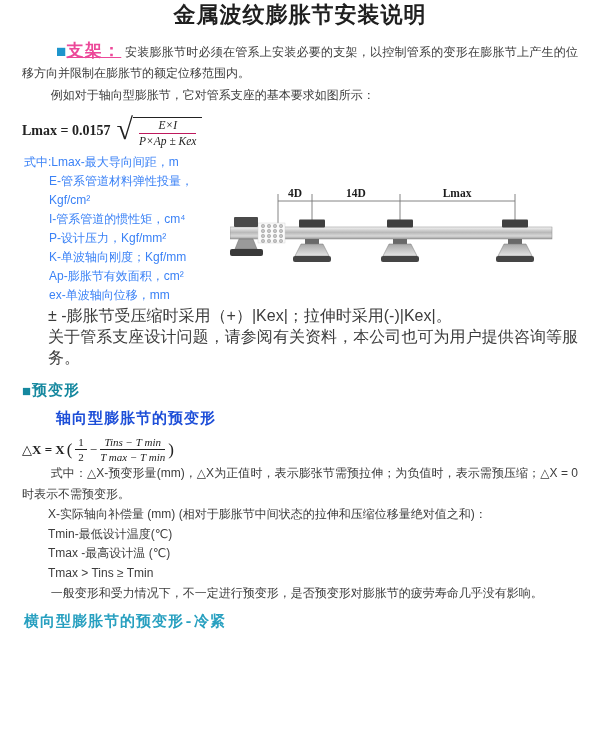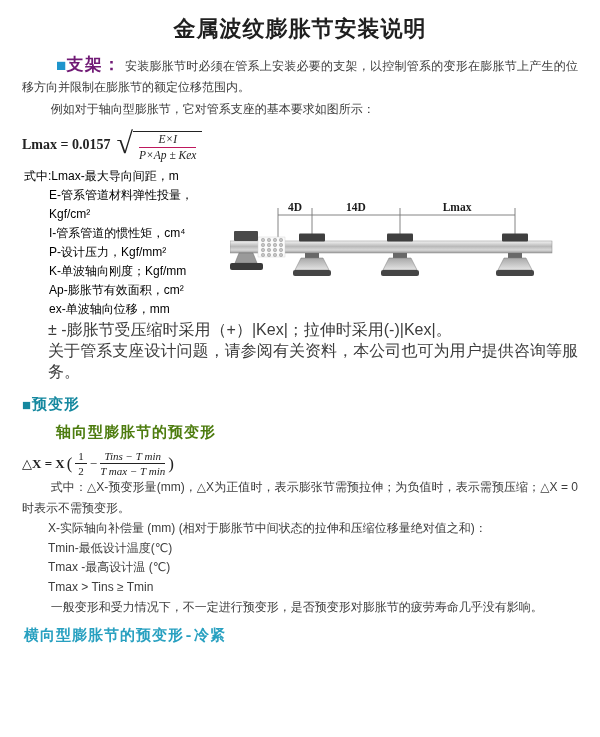--- a/index.html
+++ b/index.html
@@ -4,29 +4,29 @@
 <style>
   html,body{margin:0;padding:0;background:#ffffff;}
   .page{
     width:600px;height:737px;margin:0 auto;background:#ffffff;
     font-family:"Liberation Sans","DejaVu Sans",sans-serif;
     color:#3c3c3c;overflow:hidden;box-sizing:border-box;
     padding:0 22px;position:relative;
   }
   .title{
     text-align:center;font-size:22px;font-weight:bold;color:#1f1f1f;
-    margin:14px 0 10px 0;letter-spacing:1px;
+    margin:0 0 10px 0;letter-spacing:1px;
   }
   p{margin:0;}
   .body-text{font-size:12px;line-height:21px;text-align:justify;color:#3c3c3c;}
   .indent2{text-indent:2.4em;}
   .para-support{margin-top:4px;}
   .sq-marker{font-size:17px;font-weight:bold;vertical-align:-1px;}
   .support-accent{color:#1e95cc;}
-  .support-heading{font-size:17px;font-weight:bold;color:#701a75;letter-spacing:1px;}
+  .support-heading{font-size:17px;font-weight:bold;color:#ec4899;letter-spacing:1px;text-decoration:underline;}
   .example-line{margin-top:1px;}
 
   
   .formula-row{display:flex;justify-content:flex-start;align-items:center;
     font-family:"Liberation Serif","DejaVu Serif",serif;color:#222;}
   .formula1{margin:7px 0 5px 0;}
   .f-bold{font-weight:bold;font-size:14px;}
   .sqrt-wrap{display:inline-flex;align-items:flex-start;margin-left:6px;}
   .sqrt-sign{font-size:30px;line-height:30px;font-weight:normal;margin-top:1px;}
   .sqrt-body{border-top:1.4px solid #222;margin-top:4px;padding:1px 6px 0 6px;
@@ -38,33 +38,33 @@
     font-size:11px;line-height:12px;margin:0 3px;}
   .frac .top{display:block;border-bottom:1px solid #222;padding:0 3px 1px 3px;}
   .frac .bot{display:block;padding-top:1px;}
   .frac.ital{font-style:italic;}
   .formula2{margin:8px 0 0 0;font-size:13px;}
   .formula2 .paren{font-size:17px;}
   .f2-lhs{font-weight:bold;margin-right:2px;}
 
   
   .columns{display:flex;flex-direction:row;margin-top:2px;}
-  .defs-col{width:205px;flex-shrink:0;font-size:12px;line-height:19px;color:#000000;}
+  .defs-col{width:205px;flex-shrink:0;font-size:12px;line-height:19px;color:#3b82f6;}
   .defs-col .d-first{margin-left:2px;}
   .defs-col .d-item{margin-left:27px;}
   .diagram-col{flex:1;display:flex;justify-content:flex-end;}
   .diagram-col svg{margin-top:33px;}
 
   .note-line{font-size:16px;line-height:21px;margin-left:26px;}
 
   .predeform-heading{margin-top:13px;font-size:15px;font-weight:bold;color:#15889f;letter-spacing:1px;}
   .predeform-heading .sq-marker{font-size:15px;}
   .predeform-body{margin-top:4px;}
 
-  .axial-heading{margin:9px 0 0 34px;font-size:15px;font-weight:bold;color:#4d7c0f;letter-spacing:1px;}
+  .axial-heading{margin:9px 0 0 34px;font-size:15px;font-weight:bold;color:#1d4ed8;letter-spacing:1px;}
   .axial-defs{font-size:12px;line-height:19.5px;margin-left:26px;}
   .lateral-heading{margin:8px 0 0 2px;font-size:15px;font-weight:bold;color:#28a0c0;letter-spacing:1px;font-family:Liberation Mono, monospace;}
 
   svg text{font-family:"Liberation Serif","DejaVu Serif",serif;}
 </style>
 </head>
 <body>
 
 <div class="page">
 

